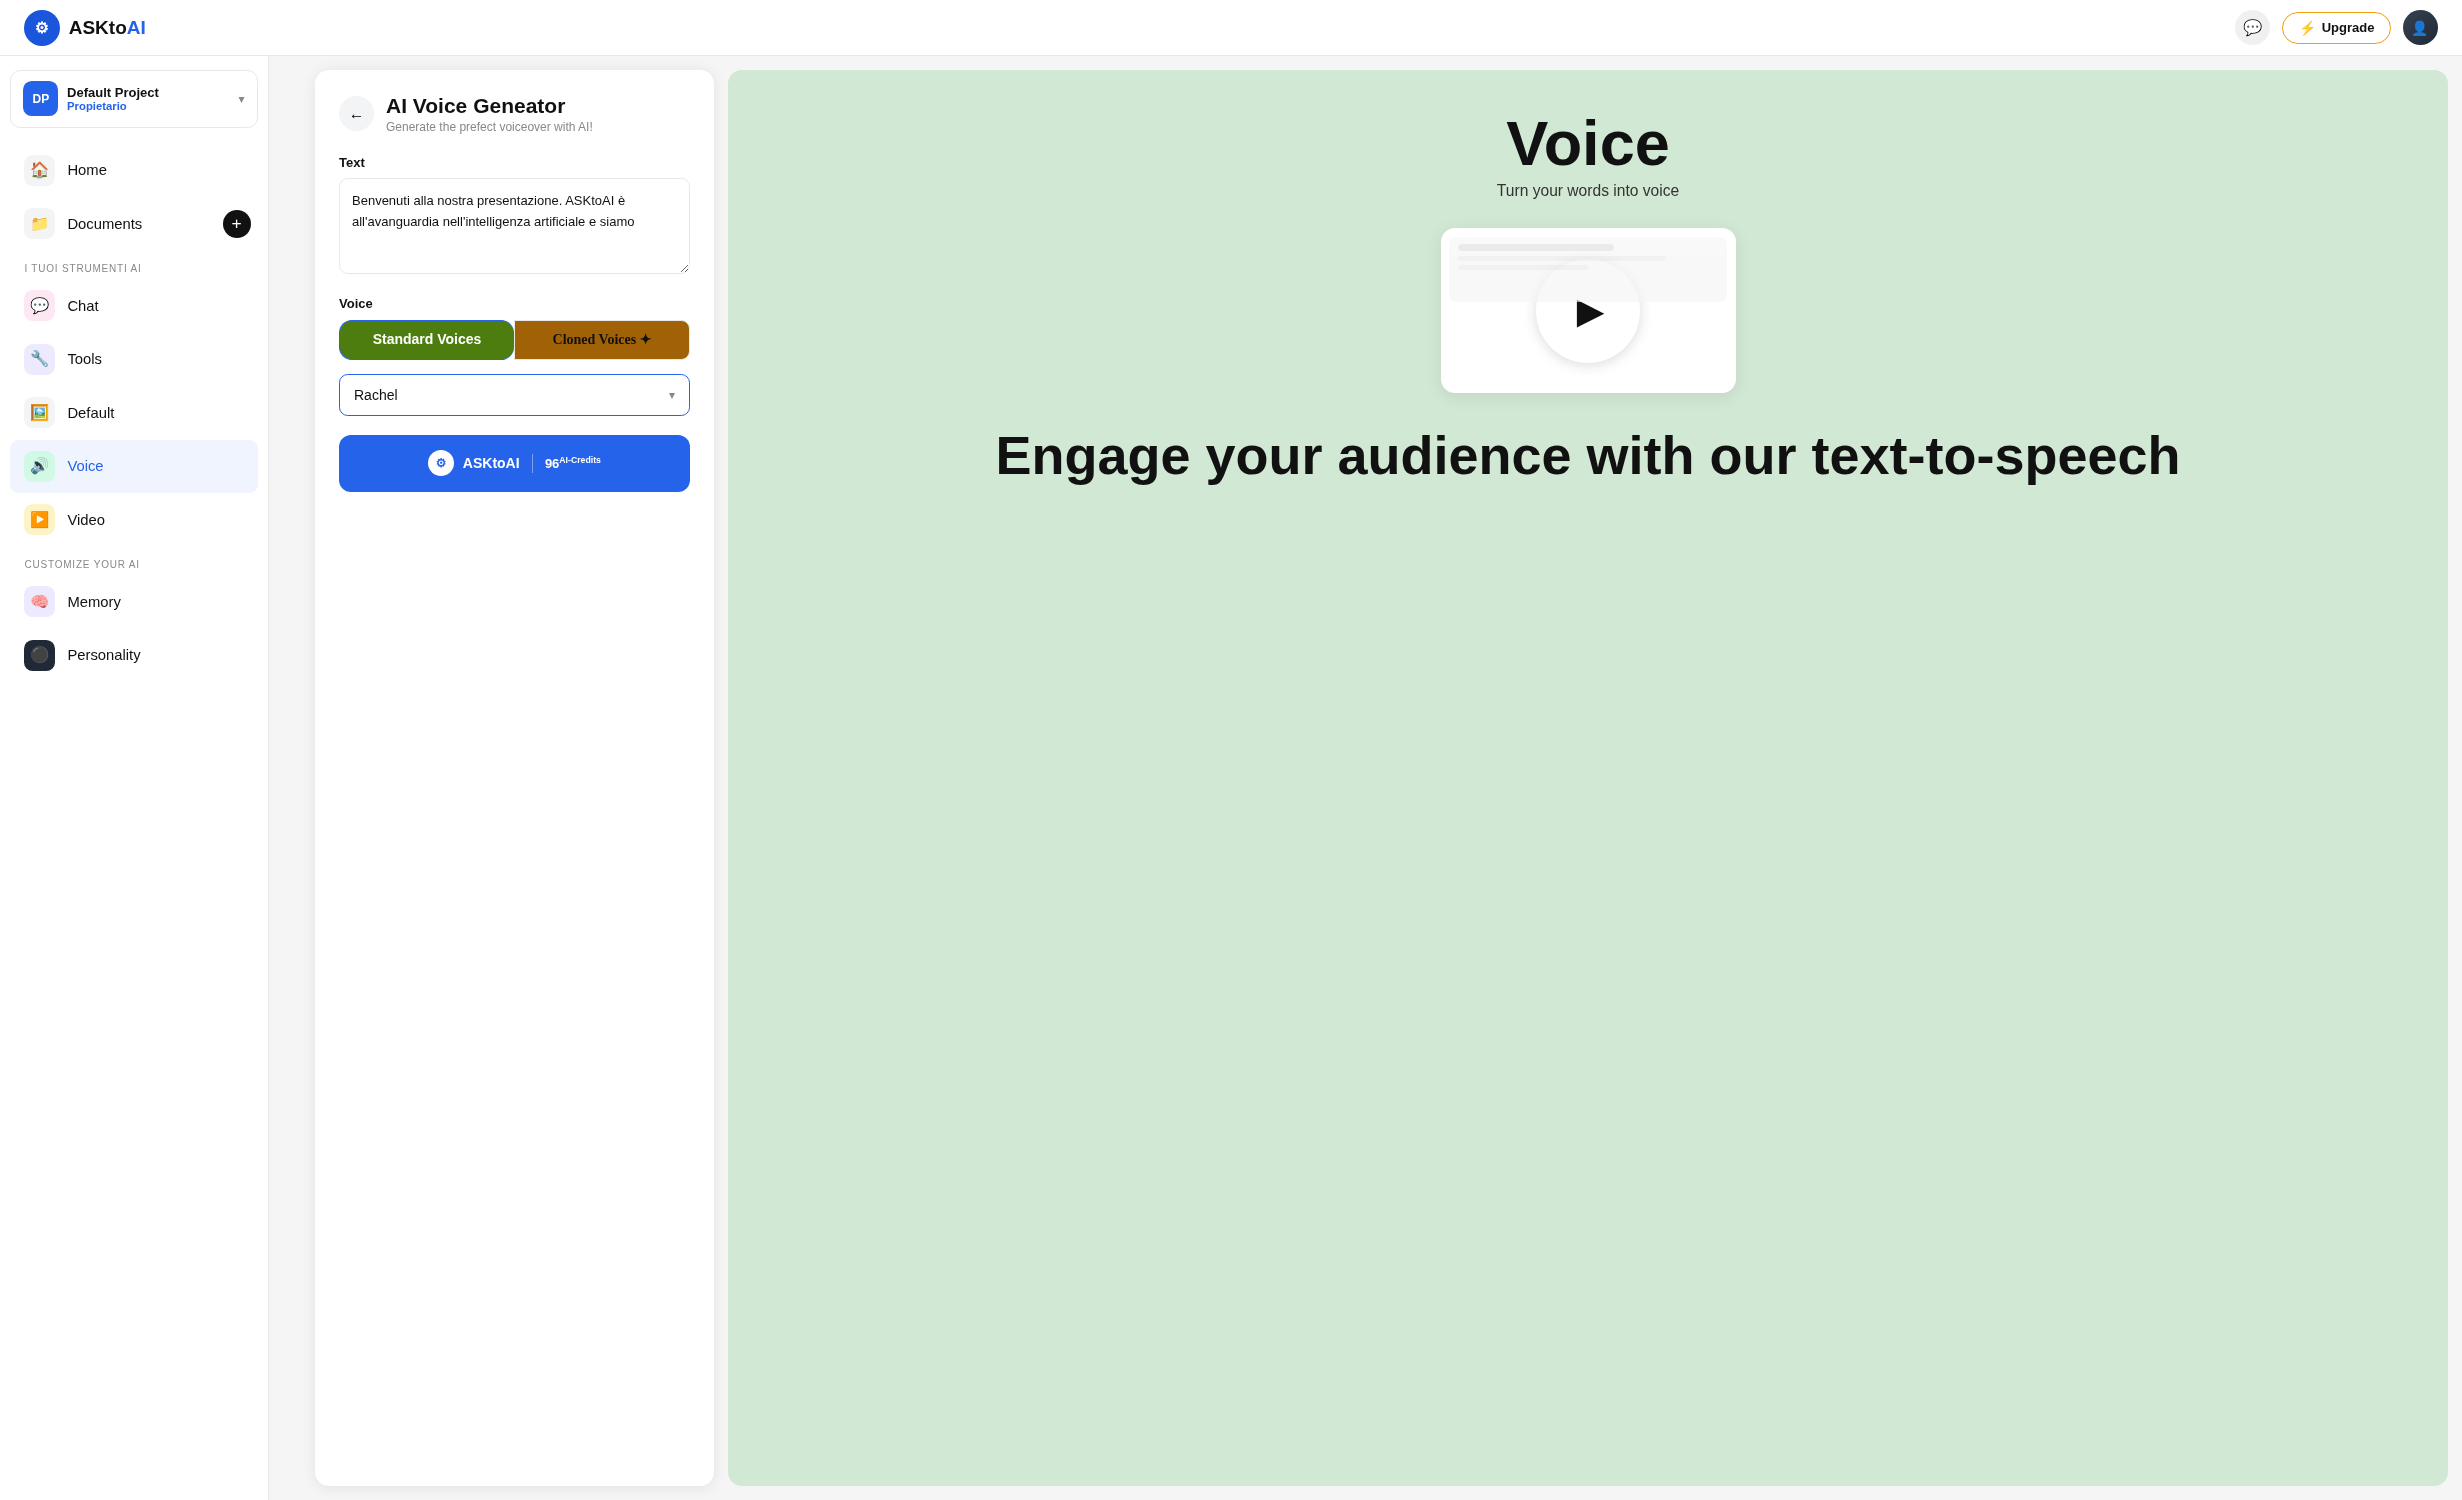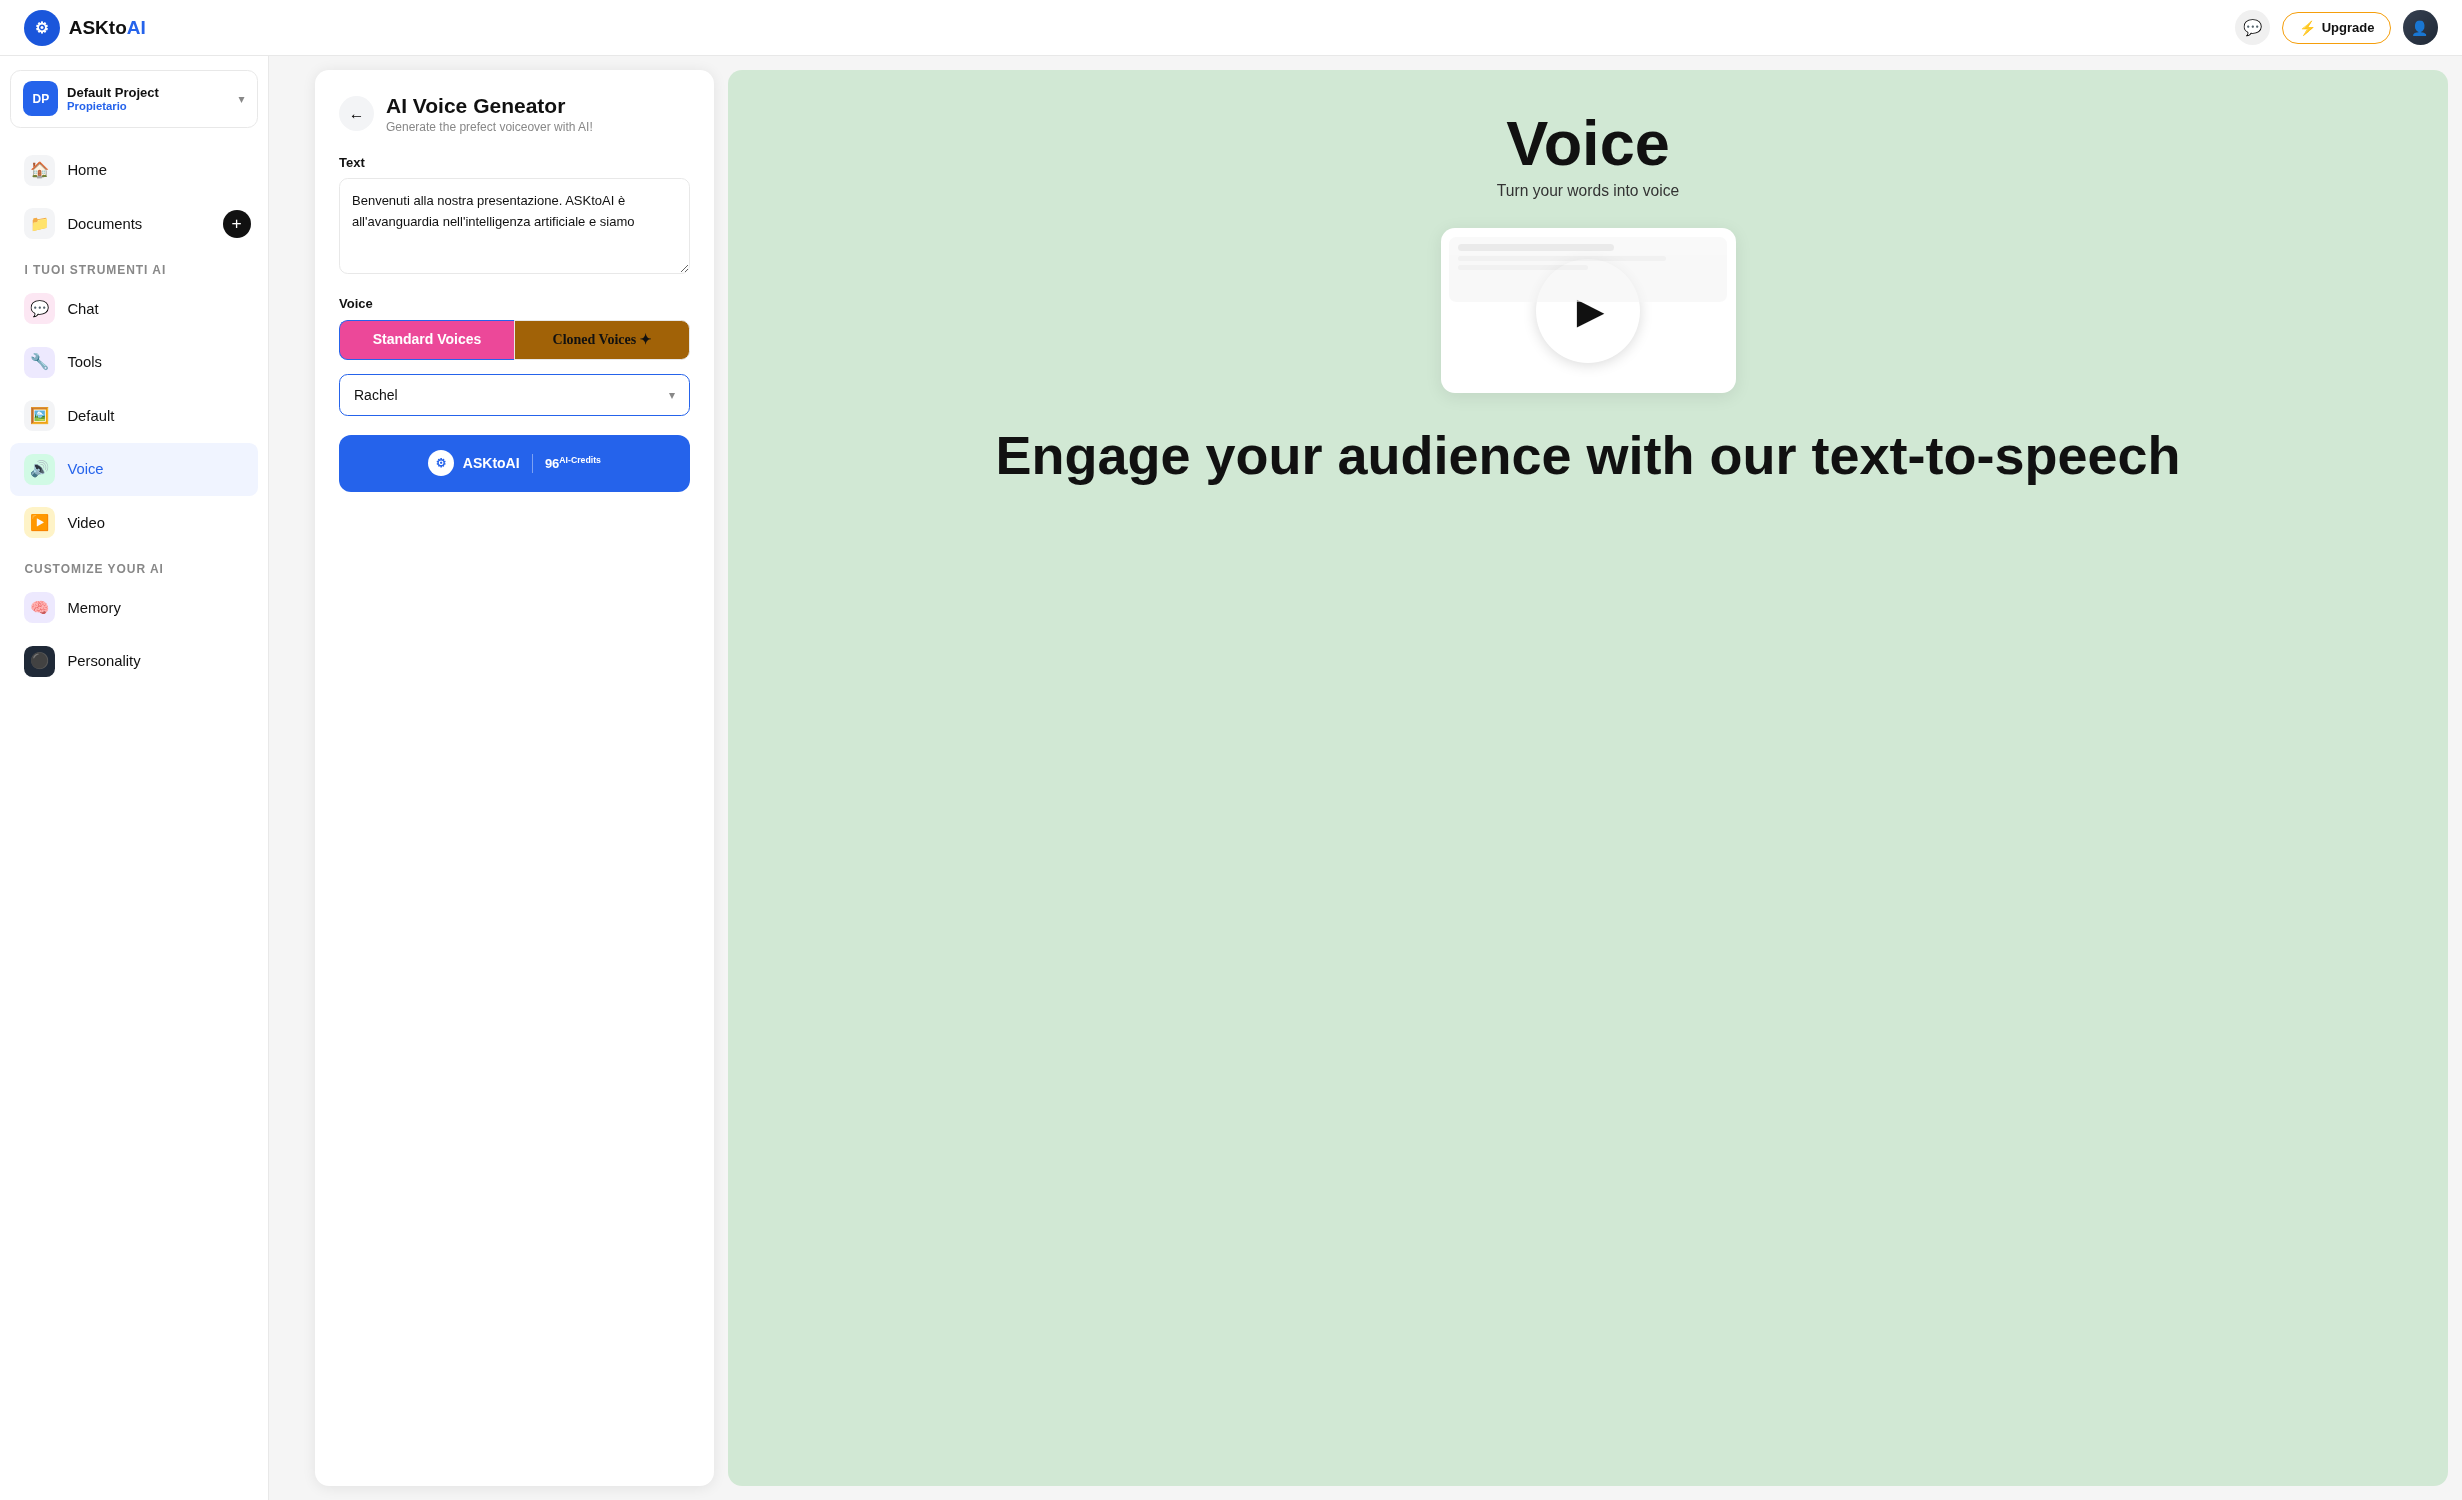--- a/index.html
+++ b/index.html
@@ -68,21 +68,21 @@
     .nav-icon.docs { background: #f3f4f6; }
     .nav-icon.chat { background: #fce7f3; }
     .nav-icon.tools { background: #ede9fe; }
     .nav-icon.images { background: #f3f4f6; }
     .nav-icon.voice { background: #d1fae5; color: #059669; }
     .nav-icon.video { background: #fef3c7; }
     .nav-icon.memory { background: #ede9fe; }
     .nav-icon.personality { background: #1f2937; }
 
     .section-label {
-      font-size: 12px; font-weight: 700; color: #888; letter-spacing: 0.08em;
+      font-size: 10px; font-weight: 400; color: #888; letter-spacing: 0.08em;
       padding: 12px 14px 5.2px; text-transform: uppercase;
     }
     .nav-item-with-add { display: flex; align-items: center; }
     .nav-item-with-add .nav-item { flex: 1; }
     .add-btn {
       width: 28px; height: 28px; background: #111; border-radius: 50%;
       display: flex; align-items: center; justify-content: center; color: #fff;
       font-size: 17.4px; cursor: pointer; margin-right: 7px; flex-shrink: 0;
     }
 
@@ -112,21 +112,21 @@
     }
 
     .voice-section { margin-top: 19px; }
     .voice-tabs { display: flex; margin-bottom: 14px; }
     .voice-tab {
       flex: 1; padding: 10.4px; text-align: center; font-size: 14px; font-weight: 600;
       border: 1.7px solid #e8e8e8; cursor: pointer; transition: all 0.15s;
     }
     .voice-tab:first-child { border-radius: 8.7px 0 0 8.7px; border-right: none; }
     .voice-tab:last-child { border-radius: 0 8.7px 8.7px 0; }
-    .voice-tab.active { background: #ec4899; color: #fff; border-color: #2563eb; }
+    .voice-tab.active { background: #4d7c0f; color: #fff; border-color: #2563eb; border-radius: 13px; }
     .voice-tab.inactive { background: #a16207; color: #111; font-family: Liberation Serif, serif; }
 
     .voice-select-wrapper {
       border: 1.7px solid #2563eb; border-radius: 8.7px; padding: 12px 14px;
       display: flex; align-items: center; justify-content: space-between; cursor: pointer;
     }
     .voice-select-value { font-size: 14px; color: #111; }
     .voice-select-arrow { color: #888; font-size: 12px; }
 
     .generate-btn {

